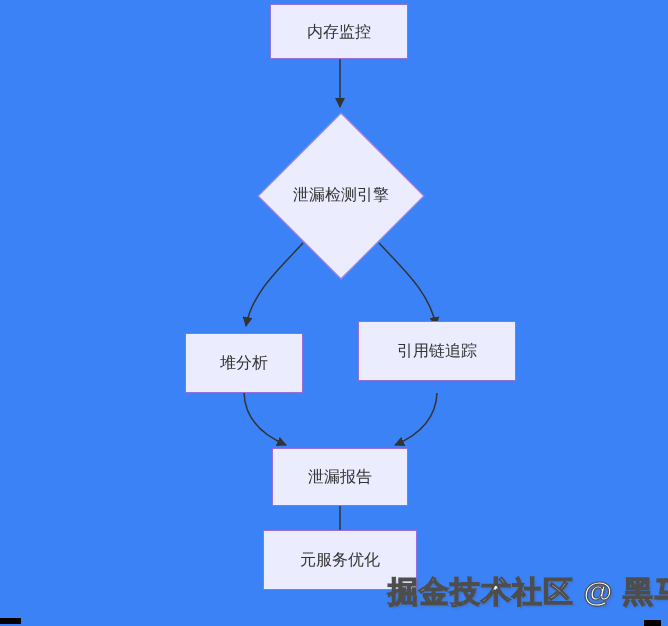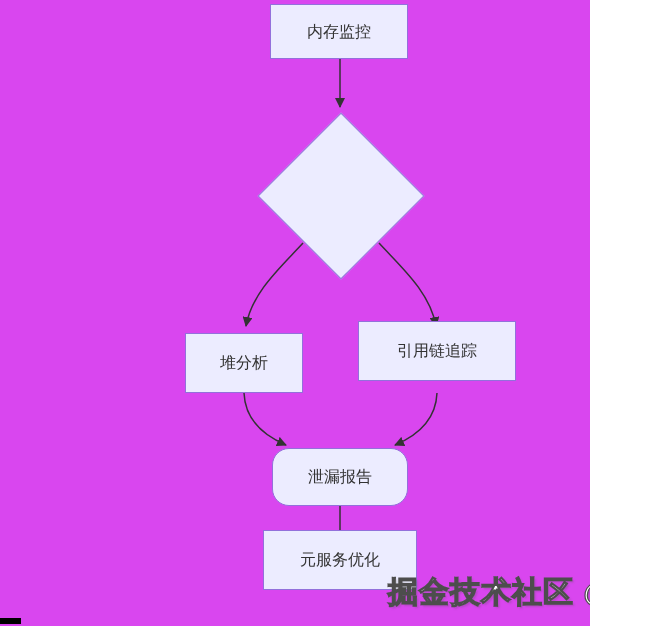--- a/index.html
+++ b/index.html
@@ -3,23 +3,23 @@
 <meta charset="utf-8">
 <style>
   html, body {
     margin: 0;
     padding: 0;
     background: #ffffff;
     font-family: "Liberation Sans", "DejaVu Sans", sans-serif;
   }
   .canvas {
     position: relative;
-    width: 590px;
+    width: 668px;
     height: 626px;
-    background: #d946ef;
+    background: #3b82f6;
     overflow: hidden;
   }
   .edges-layer {
     position: absolute;
     left: 0;
     top: 0;
     width: 668px;
     height: 626px;
     pointer-events: none;
   }
@@ -33,21 +33,21 @@
     justify-content: center;
     color: #333333;
     font-size: 16px;
     line-height: 1;
     white-space: nowrap;
     z-index: 2;
   }
   .node-memory    { left: 270px; top: 4px;   width: 138px; height: 55px; }
   .node-heap      { left: 185px; top: 333px; width: 118px; height: 60px; }
   .node-refchain  { left: 358px; top: 321px; width: 158px; height: 60px; }
-  .node-report    { left: 272px; top: 448px; width: 136px; height: 58px; border-radius: 17px; }
+  .node-report    { left: 272px; top: 448px; width: 136px; height: 58px; }
   .node-optimize  { left: 263px; top: 530px; width: 154px; height: 60px; }
   .diamond-shape {
     position: absolute;
     left: 282px;
     top: 137px;
     width: 118px;
     height: 118px;
     box-sizing: border-box;
     background: #ECECFF;
     border: 1px solid #9370DB;
@@ -104,20 +104,21 @@
     <path d="M244,393 C245,417 260,434 286,445" fill="none" stroke="#333333" stroke-width="1.5" marker-end="url(#arrowhead)"></path>
     <path d="M437,393 C436,417 421,434 395,445" fill="none" stroke="#333333" stroke-width="1.5" marker-end="url(#arrowhead)"></path>
     <path d="M340,506 L340,556" fill="none" stroke="#333333" stroke-width="1.5" marker-end="url(#arrowhead)"></path>
   </svg>
 
   <div class="node node-memory">
     <span>内存监控</span>
   </div>
 
   <div class="diamond-shape"></div>
+  <div class="diamond-label">泄漏检测引擎</div>
 
   <div class="node node-heap">
     <span>堆分析</span>
   </div>
 
   <div class="node node-refchain">
     <span>引用链追踪</span>
   </div>
 
   <div class="node node-report">

